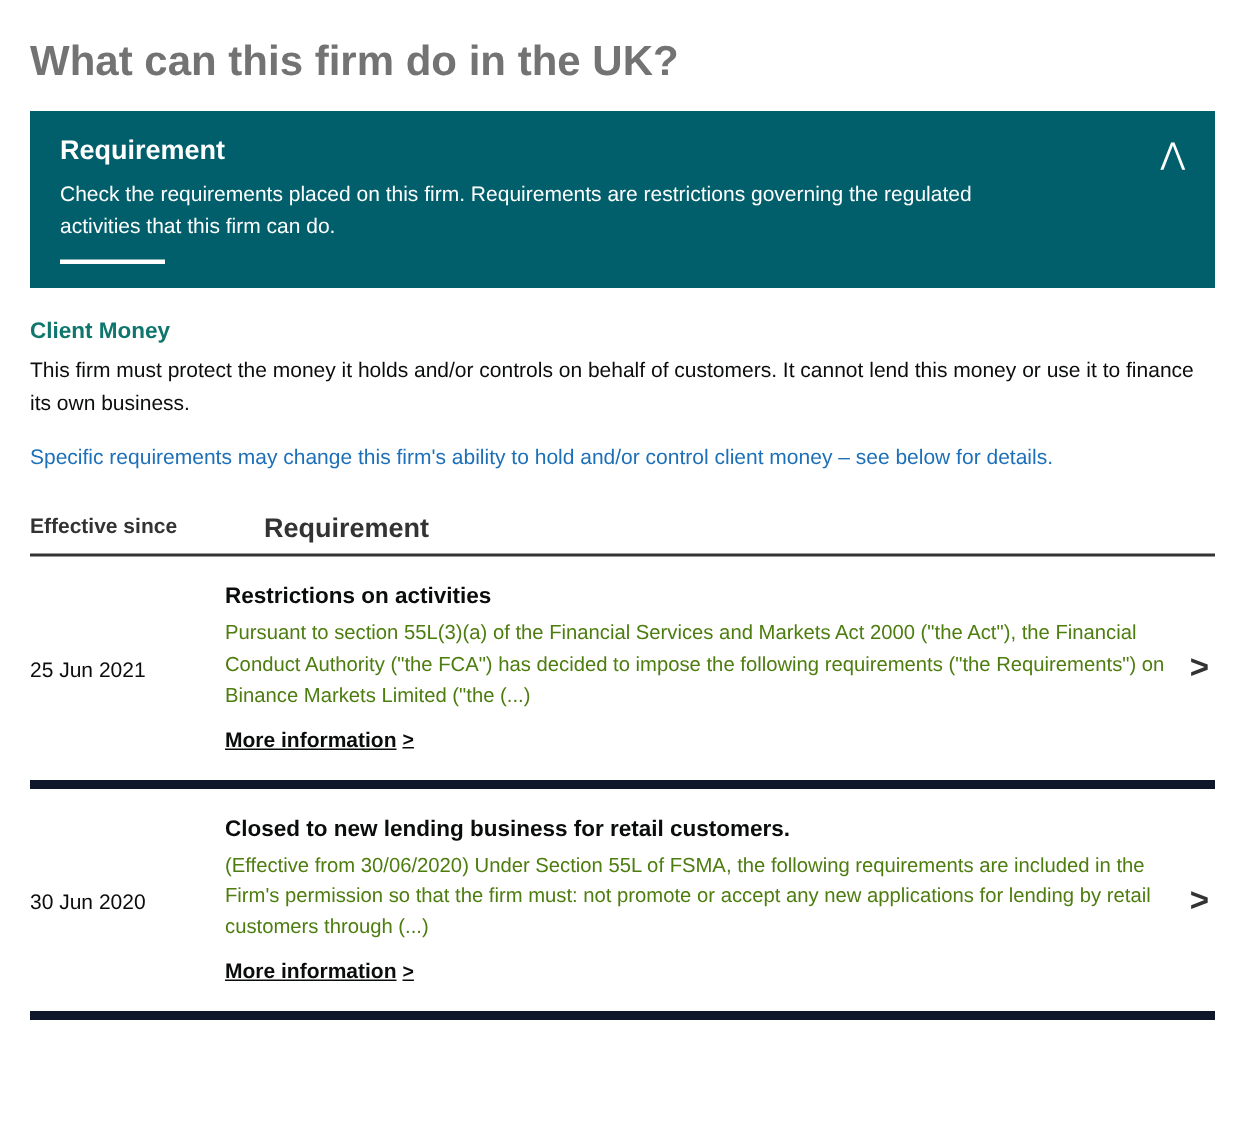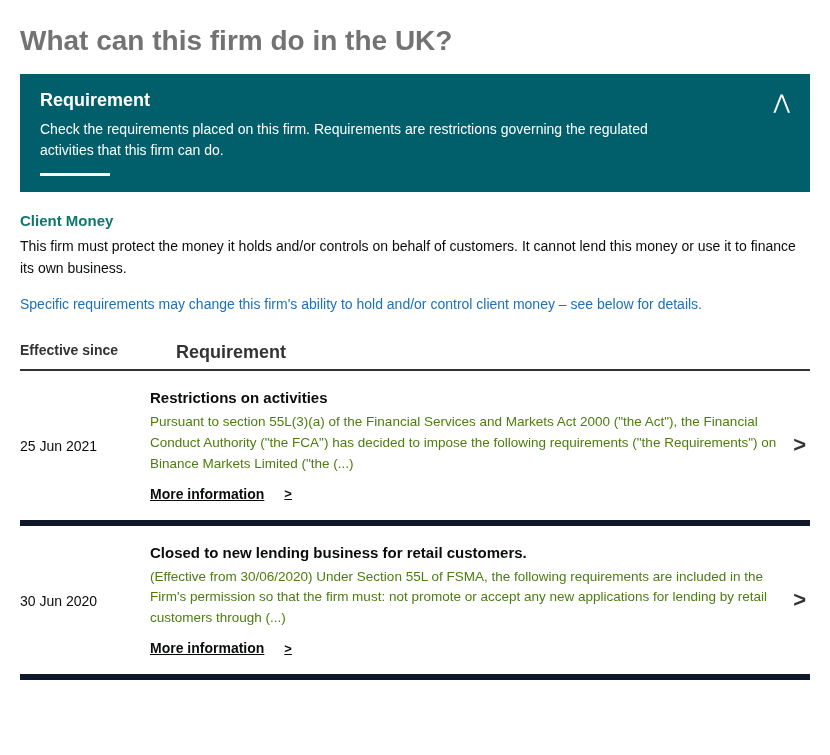--- a/index.html
+++ b/index.html
@@ -133,21 +133,21 @@
       margin-bottom: 10px;
     }
 
     .more-info-link {
       font-size: 14px;
       font-weight: 700;
       color: #0b0c0c;
       text-decoration: underline;
       display: inline-flex;
       align-items: center;
-      gap: 20px;
+      gap: 4px;
     }
 
     .more-info-link .chevron-right-small {
       font-size: 13px;
       font-weight: 700;
       color: #0b0c0c;
     }
 
     .row-chevron {
       position: absolute;

